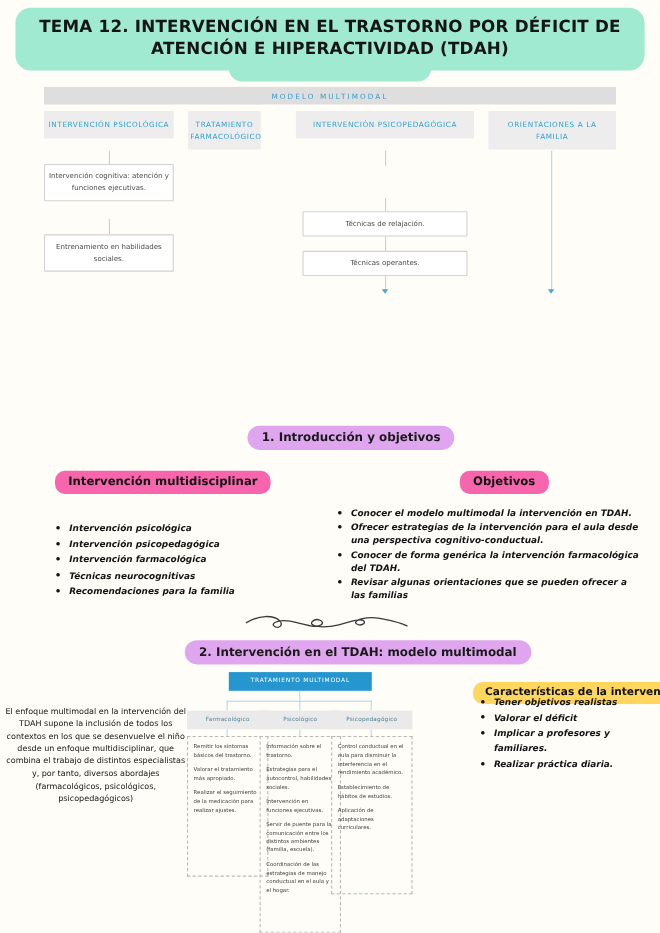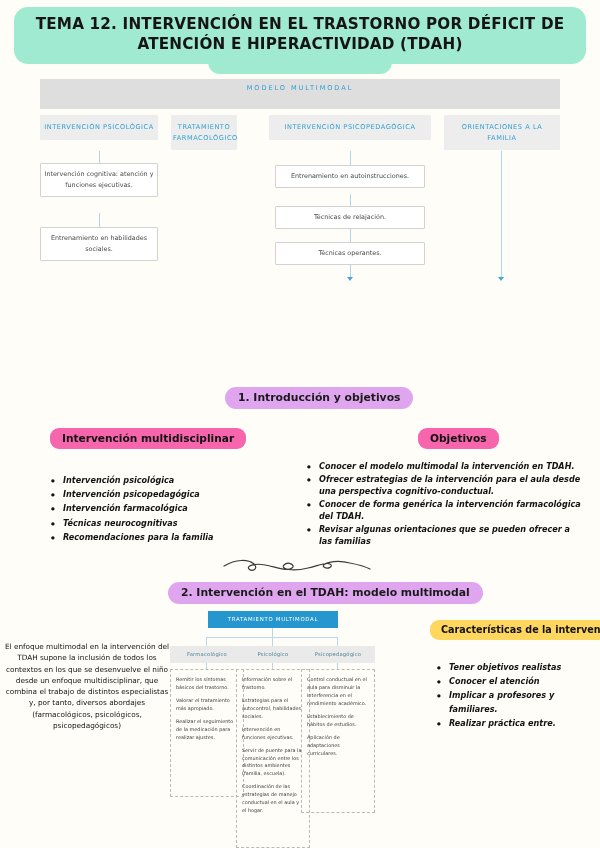--- a/index.html
+++ b/index.html
@@ -34,21 +34,21 @@
   }
 
   
   .flow { position: absolute; left: 40px; top: 74px; width: 520px; }
   .bar-blue {
     height: 21px; background: #1f93ca; color: #ffffff;
     font-size: 7.2px; letter-spacing: 1.9px; text-align: center;
     line-height: 21px; font-weight: 500;
   }
   .bar-grey {
-    margin-top: 5px; height: 30px; background: #dedede; color: #2f9fd0;
+    margin-top: 5px; height: 16px; background: #dedede; color: #2f9fd0;
     font-size: 6.6px; letter-spacing: 1.9px; text-align: center;
     line-height: 18px;
   }
 
   .cols { position: relative; margin-top: 6px; height: 210px; }
   .col-head {
     position: absolute; background: #ededed; color: #2f9fd0;
     font-size: 6.6px; letter-spacing: 0.55px; text-align: center;
     padding: 7px 2px; line-height: 1.6; border-radius: 1px;
   }
@@ -157,21 +157,20 @@
       <div class="col-head" style="left:0px; top:0px; width:118px;">INTERVENCIÓN PSICOLÓGICA</div>
       <div class="vline" style="left:59px; top:36px; height:12px;"></div>
       <div class="node" style="left:0px; top:48px; width:118px;">Intervención cognitiva: atención y funciones ejecutivas.</div>
       <div class="vline" style="left:59px; top:98px; height:14px;"></div>
       <div class="node" style="left:0px; top:112px; width:118px;">Entrenamiento en habilidades sociales.</div>
 
       <div class="col-head" style="left:131px; top:0px; width:66px;">TRATAMIENTO FARMACOLÓGICO</div>
 
       <div class="col-head" style="left:229px; top:0px; width:162px;">INTERVENCIÓN PSICOPEDAGÓGICA</div>
       <div class="vline" style="left:310px; top:36px; height:14px;"></div>
-      <div class="node" style="left:235px; top:50px; width:150px;">Entrenamiento en autoinstrucciones.</div>
       <div class="vline" style="left:310px; top:79px; height:12px;"></div>
       <div class="node" style="left:235px; top:91px; width:150px;">Técnicas de relajación.</div>
       <div class="vline" style="left:310px; top:114px; height:13px;"></div>
       <div class="node" style="left:235px; top:127px; width:150px;">Técnicas operantes.</div>
       <div class="vline" style="left:310px; top:150px; height:13px;"></div>
       <div class="arrow-dn" style="left:307px; top:162px;"></div>
 
       <div class="col-head" style="left:404px; top:0px; width:116px;">ORIENTACIONES A LA FAMILIA</div>
       <div class="vline" style="left:461px; top:36px; height:128px;"></div>
       <div class="arrow-dn" style="left:458px; top:162px;"></div>
@@ -247,20 +246,20 @@
     <div class="mm-head" style="left:131px;">Psicopedagógico</div>
     <div class="mm-box" style="left:131px; height:144px;">
       <p>Control conductual en el aula para disminuir la interferencia en el rendimiento académico.</p>
       <p>Establecimiento de hábitos de estudios.</p>
       <p>Aplicación de adaptaciones curriculares.</p>
     </div>
   </div>
 
   <div class="chip-yellow" style="left:430px; top:620px;">Características de la intervención</div>
 
-  <ul class="blist" style="left:436px; top:661px; width:160px;">
+  <ul class="blist" style="left:436px; top:632px; width:160px;">
     <li>Tener objetivos realistas</li>
-    <li>Conocer el atención</li>
+    <li>Valorar el déficit</li>
     <li>Implicar a profesores y familiares.</li>
-    <li>Realizar práctica entre.</li>
+    <li>Realizar práctica diaria.</li>
   </ul>
 
 </div>
 
 </body></html>

